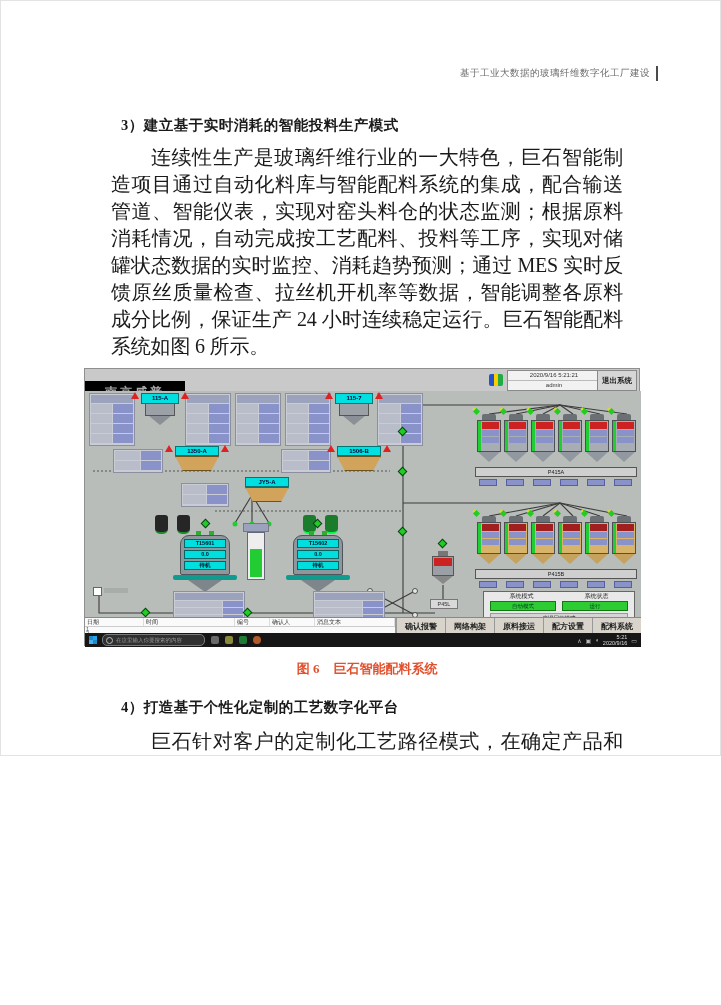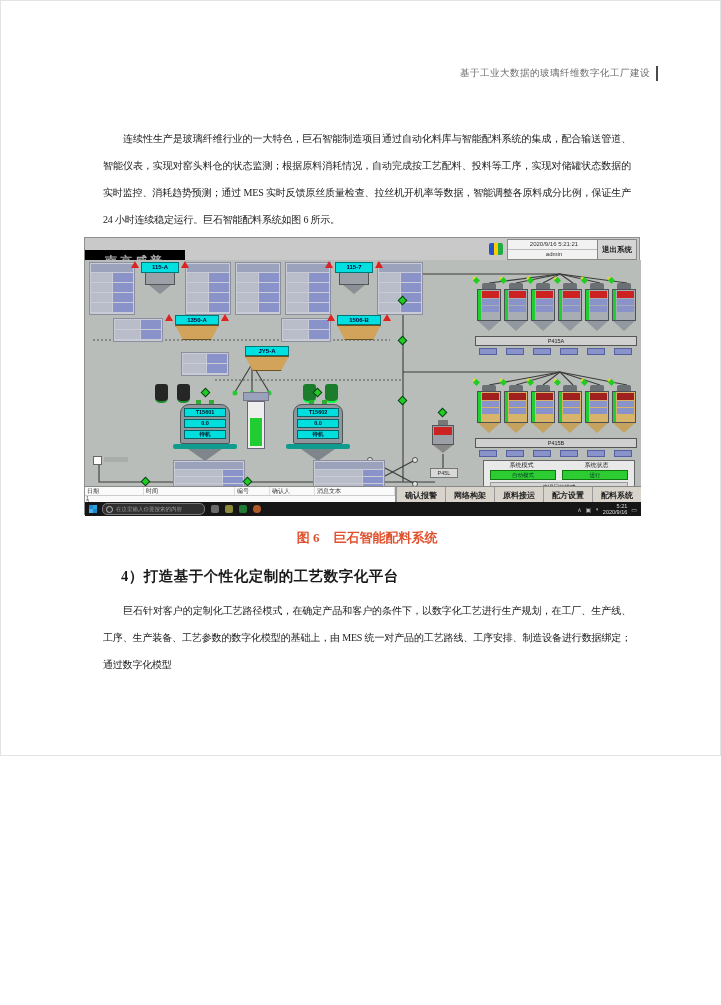--- a/index.html
+++ b/index.html
@@ -5,21 +5,21 @@
   html,body{margin:0;padding:0;background:#fff;}
   #page{position:relative;width:721px;height:756px;background:#fff;overflow:hidden;
         box-shadow:inset 0 0 0 1px #e3e3e3;font-family:"Liberation Serif","DejaVu Serif",serif;color:#1a1a1a;}
   
   .rhead{position:absolute;top:66px;right:63px;display:flex;align-items:center;gap:6px;}
   .rhead .txt{font-family:"Liberation Sans","DejaVu Sans",sans-serif;font-size:9.5px;color:#6b6b6b;letter-spacing:.5px;}
   .rhead .bar{width:2px;height:15px;background:#4a4a4a;}
   
   .col{position:absolute;left:103px;top:116px;width:528px;}
   .hsec{font-size:14.5px;font-weight:bold;padding-left:18px;letter-spacing:.5px;}
-  .para{font-size:10px;line-height:27px;text-align:justify;text-indent:2em;letter-spacing:-0.2px;margin:0;}
+  .para{font-size:20px;line-height:27px;text-align:justify;text-indent:2em;letter-spacing:-0.2px;margin:8px;}
   .p1{margin-top:9px;}
   .p2{margin-top:12px;line-height:26.4px;}
   .p3{margin-top:11px;}
   .cap{margin-top:14px;text-align:center;font-size:13px;font-weight:bold;color:#e2512e;}
   .cap .gap{display:inline-block;width:14px;}
   .h4m{margin-top:20px;}
   .pgnum{position:absolute;top:920px;right:66px;font-family:"Liberation Sans","DejaVu Sans",sans-serif;font-size:14.5px;color:#8a8a8a;font-weight:bold;}
   .pgnum .ar{color:#f4831f;}
 
   
@@ -125,20 +125,21 @@
 <body>
 
 <div id="page">
 
   <div class="rhead">
     <span class="txt">基于工业大数据的玻璃纤维数字化工厂建设</span>
     <span class="bar"></span>
   </div>
 
   <div class="col">
+    <div class="hsec">3）建立基于实时消耗的智能投料生产模式</div>
     <p class="para p1">连续性生产是玻璃纤维行业的一大特色，巨石智能制造项目通过自动化料库与智能配料系统的集成，配合输送管道、智能仪表，实现对窑头料仓的状态监测；根据原料消耗情况，自动完成按工艺配料、投料等工序，实现对储罐状态数据的实时监控、消耗趋势预测；通过 MES 实时反馈原丝质量检查、拉丝机开机率等数据，智能调整各原料成分比例，保证生产 24 小时连续稳定运行。巨石智能配料系统如图 6 所示。</p>
 
     <div class="scada">
       <div class="tbar">
         <div class="logo">南京威普</div>
         <div class="sico"></div>
         <div class="dtbox">
           <div class="r1">2020/9/16 5:21:21</div>
           <div class="r2">admin</div>
         </div>

